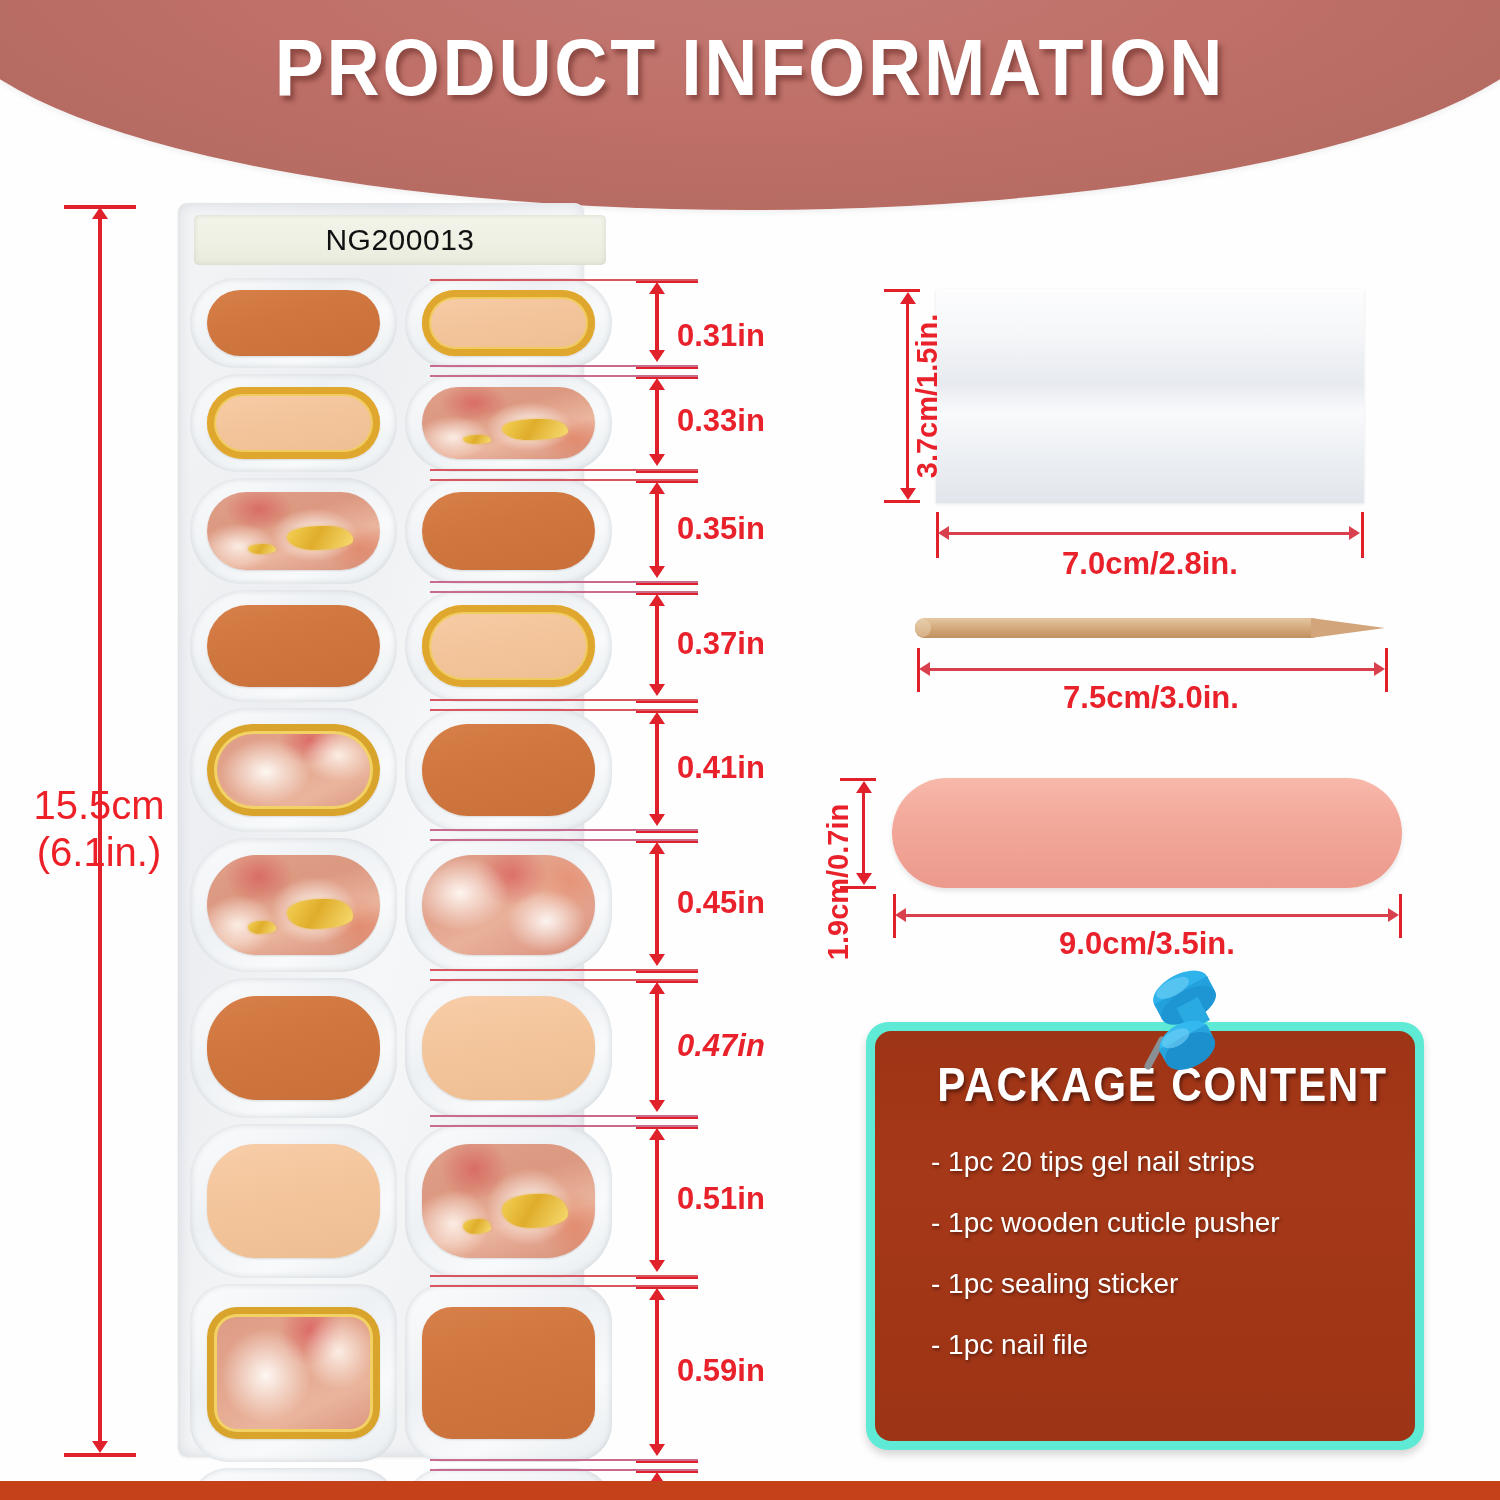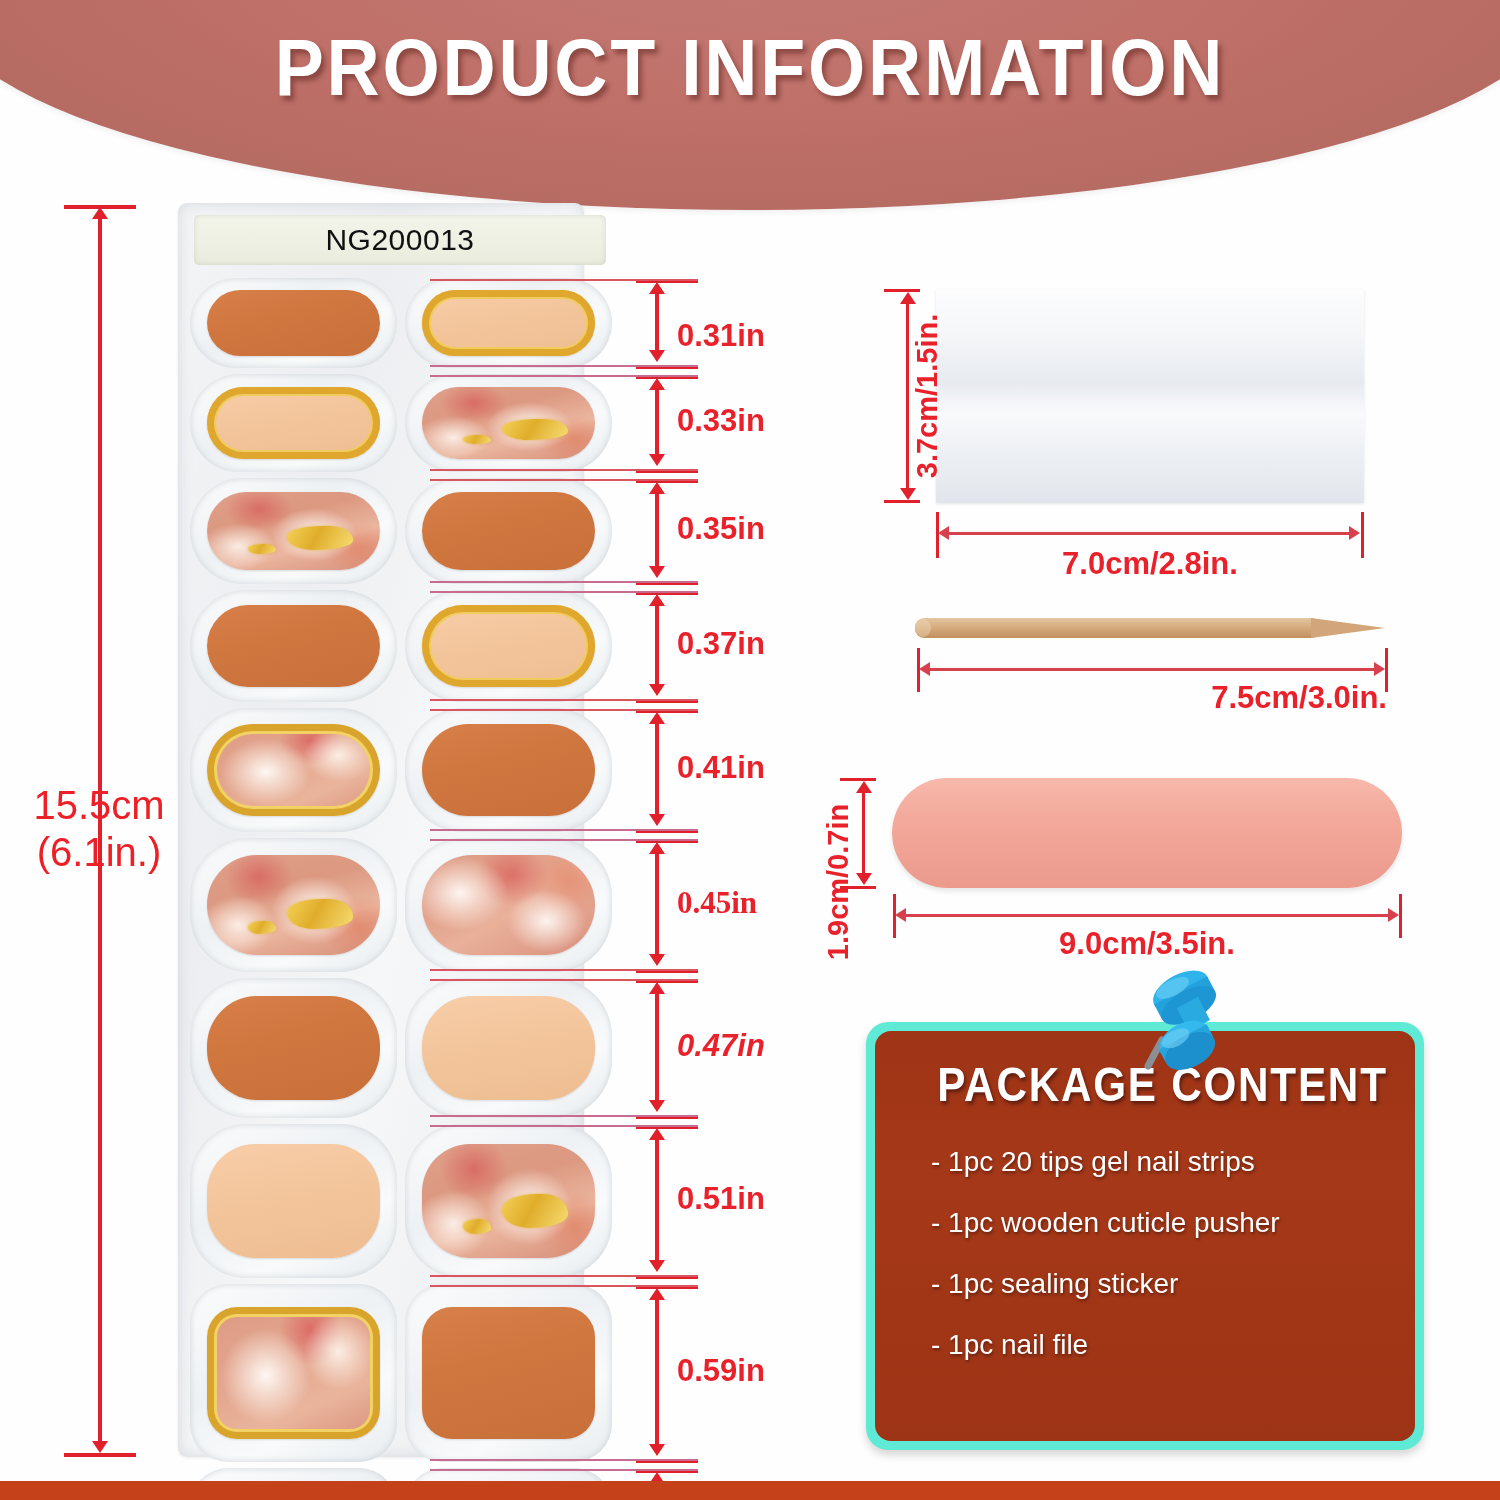--- a/index.html
+++ b/index.html
@@ -489,21 +489,21 @@
     <div class="leader" style="left: 430px; top: 699px; width: 268px;"></div>
     <div class="tick-h" style="left: 636px; top: 709px; width: 62px;"></div>
     <div class="tick-h" style="left: 636px; top: 829px; width: 62px;"></div>
     <div class="arrow-v" style="left: 655px; top: 723px; height: 92px;"></div>
     <div class="dim-label" style="left: 677px; top: 750px;">0.41in</div>
     <div class="leader" style="left: 430px; top: 709px; width: 268px;"></div>
     <div class="leader pink" style="left: 430px; top: 829px; width: 268px;"></div>
     <div class="tick-h" style="left: 636px; top: 839px; width: 62px;"></div>
     <div class="tick-h" style="left: 636px; top: 969px; width: 62px;"></div>
     <div class="arrow-v" style="left: 655px; top: 853px; height: 102px;"></div>
-    <div class="dim-label" style="left: 677px; top: 885px; font-family: Liberation Serif, serif;">0.45in</div>
+    <div class="dim-label" style="left: 677px; top: 885px;">0.45in</div>
     <div class="leader pink" style="left: 430px; top: 839px; width: 268px;"></div>
     <div class="leader" style="left: 430px; top: 969px; width: 268px;"></div>
     <div class="tick-h" style="left: 636px; top: 979px; width: 62px;"></div>
     <div class="tick-h" style="left: 636px; top: 1115px; width: 62px;"></div>
     <div class="arrow-v" style="left: 655px; top: 993px; height: 108px;"></div>
     <div class="dim-label" style="left: 677px; top: 1028px; font-style: italic;">0.47in</div>
     <div class="leader" style="left: 430px; top: 979px; width: 268px;"></div>
     <div class="leader pink" style="left: 430px; top: 1115px; width: 268px;"></div>
     <div class="tick-h" style="left: 636px; top: 1125px; width: 62px;"></div>
     <div class="tick-h" style="left: 636px; top: 1275px; width: 62px;"></div>
@@ -535,21 +535,21 @@
 <div class="dim-label" style="left:936px; top:546px; width:428px; text-align:center;">7.0cm/2.8in.</div>
 
 <div class="pusher-wrap">
   <div class="pusher-body"></div>
   <div class="pusher-tip"></div>
   <div class="pusher-end"></div>
 </div>
 <div class="tick-v" style="left:917px; top:648px; height:44px; width:3px;"></div>
 <div class="tick-v" style="left:1385px; top:648px; height:44px; width:3px;"></div>
 <div class="arrow-h" style="left:929px; top:668px; width:446px;"></div>
-<div class="dim-label" style="left:915px; top:680px; width:472px; text-align:right;">7.5cm/3.0in.</div>
+<div class="dim-label" style="left:915px; top:680px; width:472px; text-align:center;">7.5cm/3.0in.</div>
 
 <div class="nailfile"></div>
 <div class="tick-h" style="left:840px; top:778px; width:36px; height:3px;"></div>
 <div class="tick-h" style="left:840px; top:886px; width:36px; height:3px;"></div>
 <div class="arrow-v" style="left:862px; top:792px; height:82px; width:3px;"></div>
 <div class="dim-label" style="left:732px; top:776px; width:212px; text-align:center; transform:rotate(-90deg); transform-origin:center center; line-height:212px; height:212px; font-size:29px;">1.9cm/0.7in</div>
 <div class="tick-v" style="left:893px; top:894px; height:44px; width:3px;"></div>
 <div class="tick-v" style="left:1399px; top:894px; height:44px; width:3px;"></div>
 <div class="arrow-h" style="left:905px; top:914px; width:484px;"></div>
 <div class="dim-label" style="left:892px; top:926px; width:510px; text-align:center;">9.0cm/3.5in.</div>

